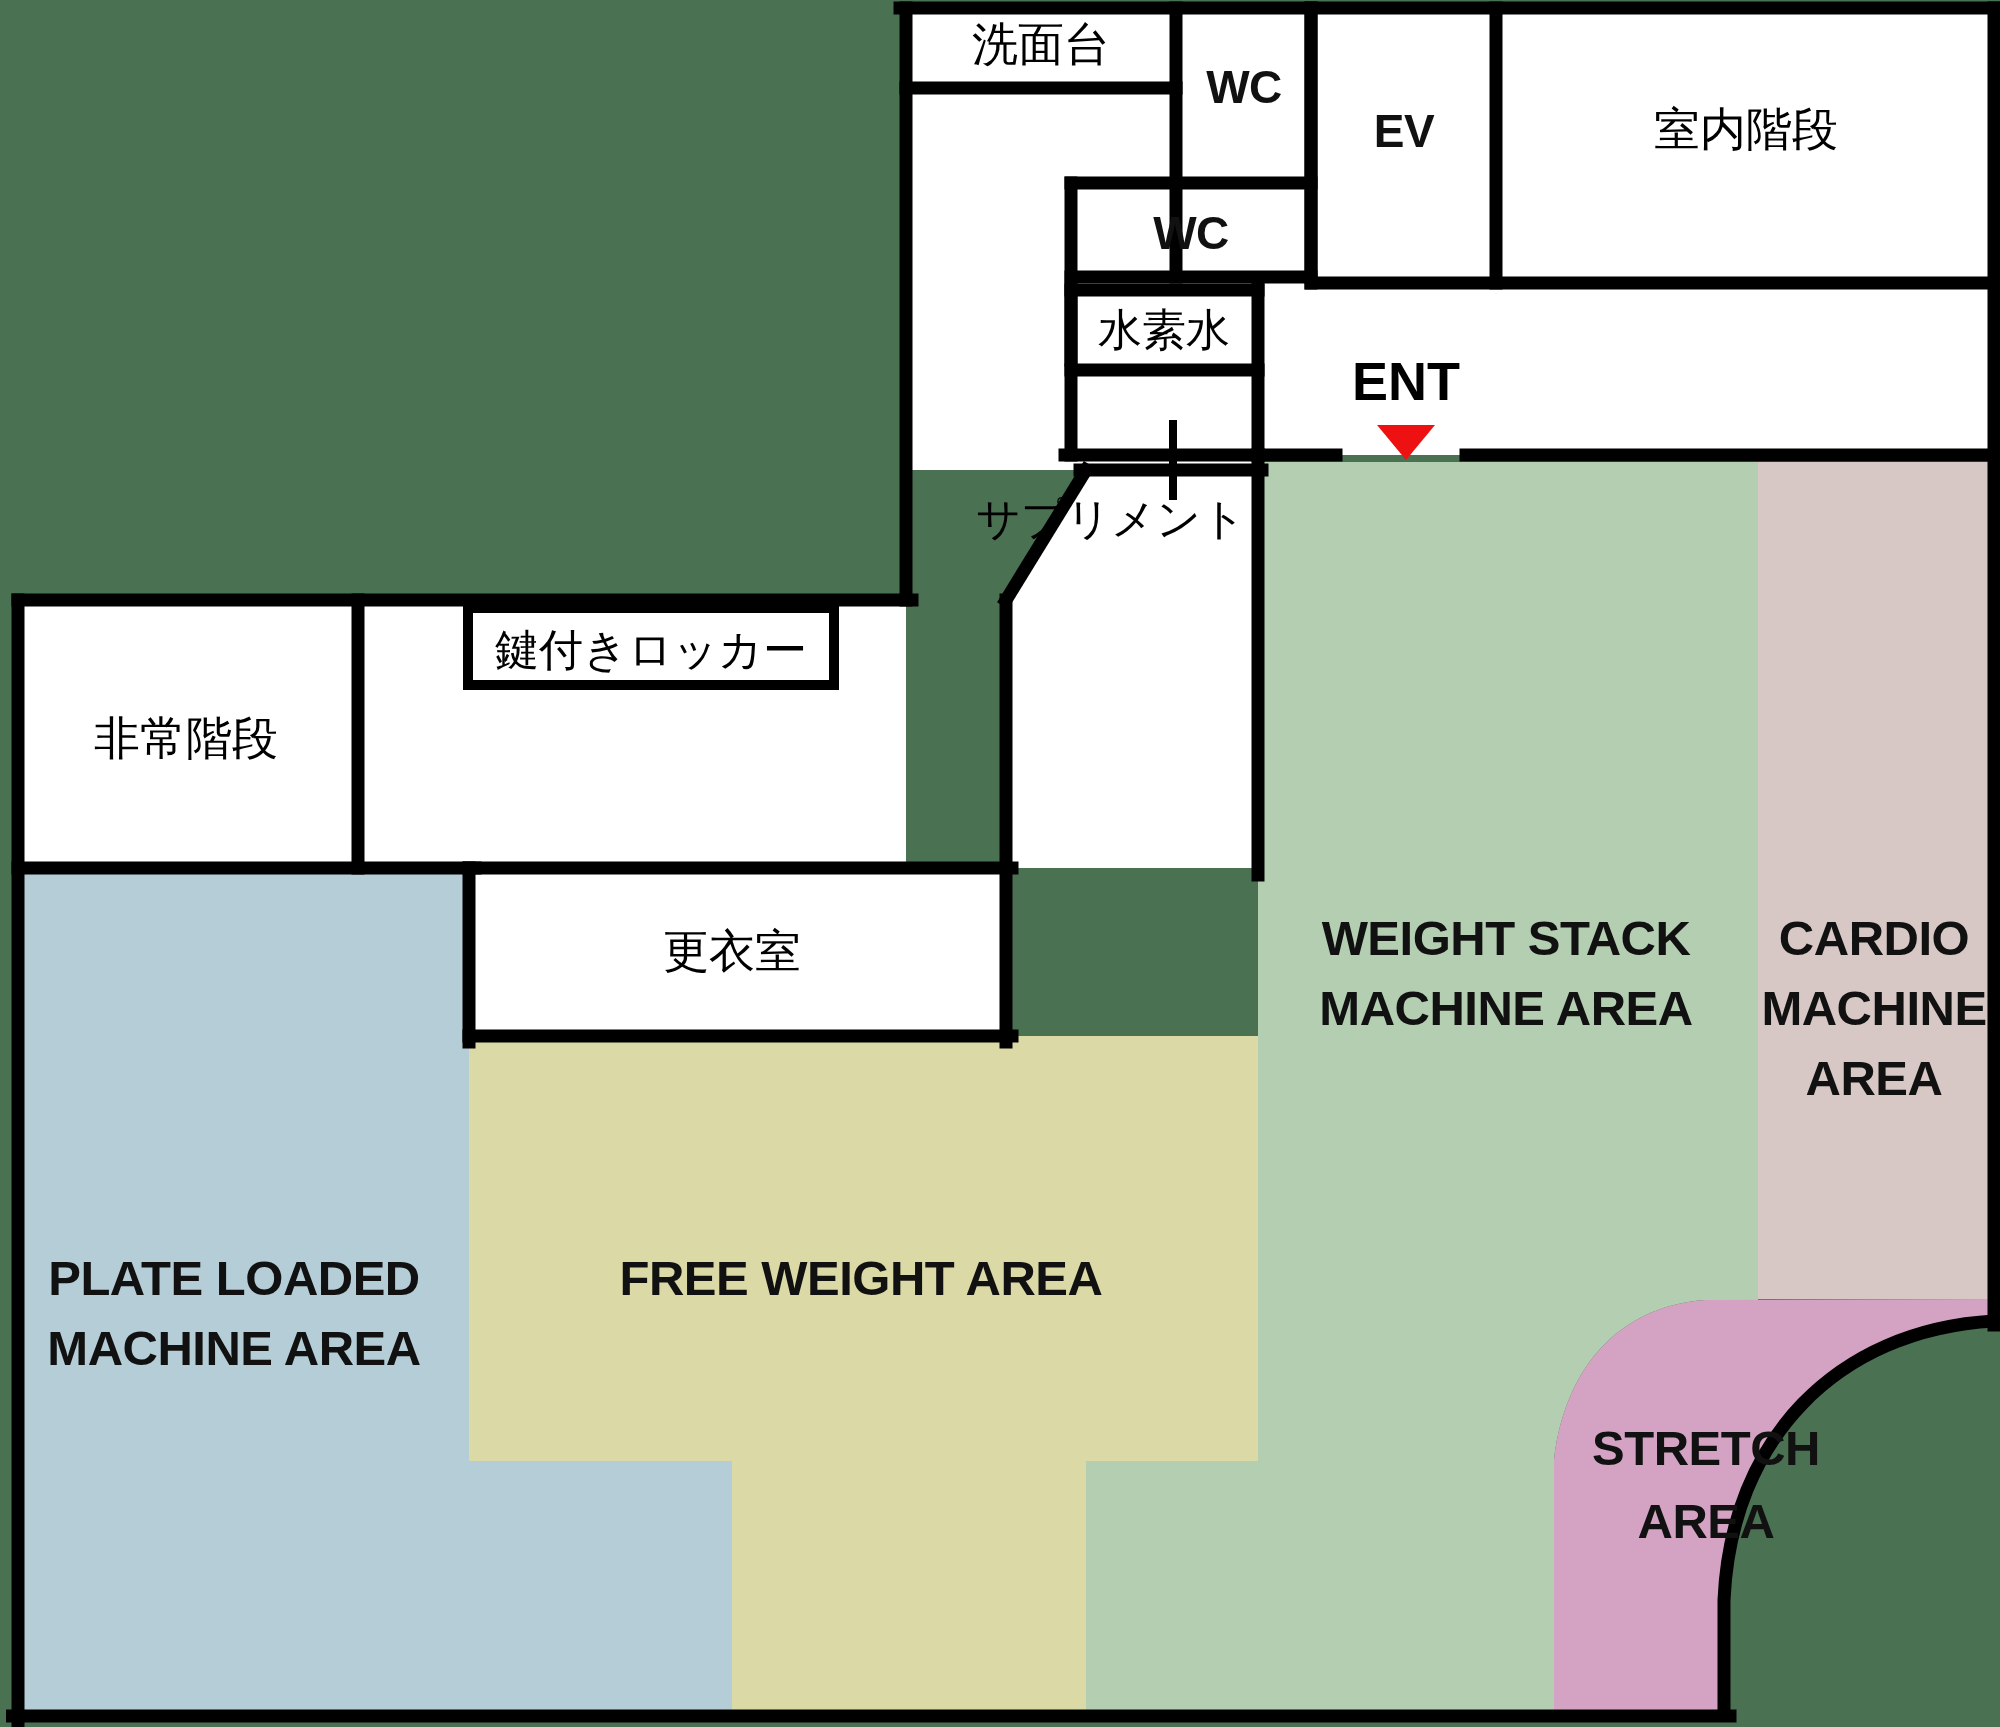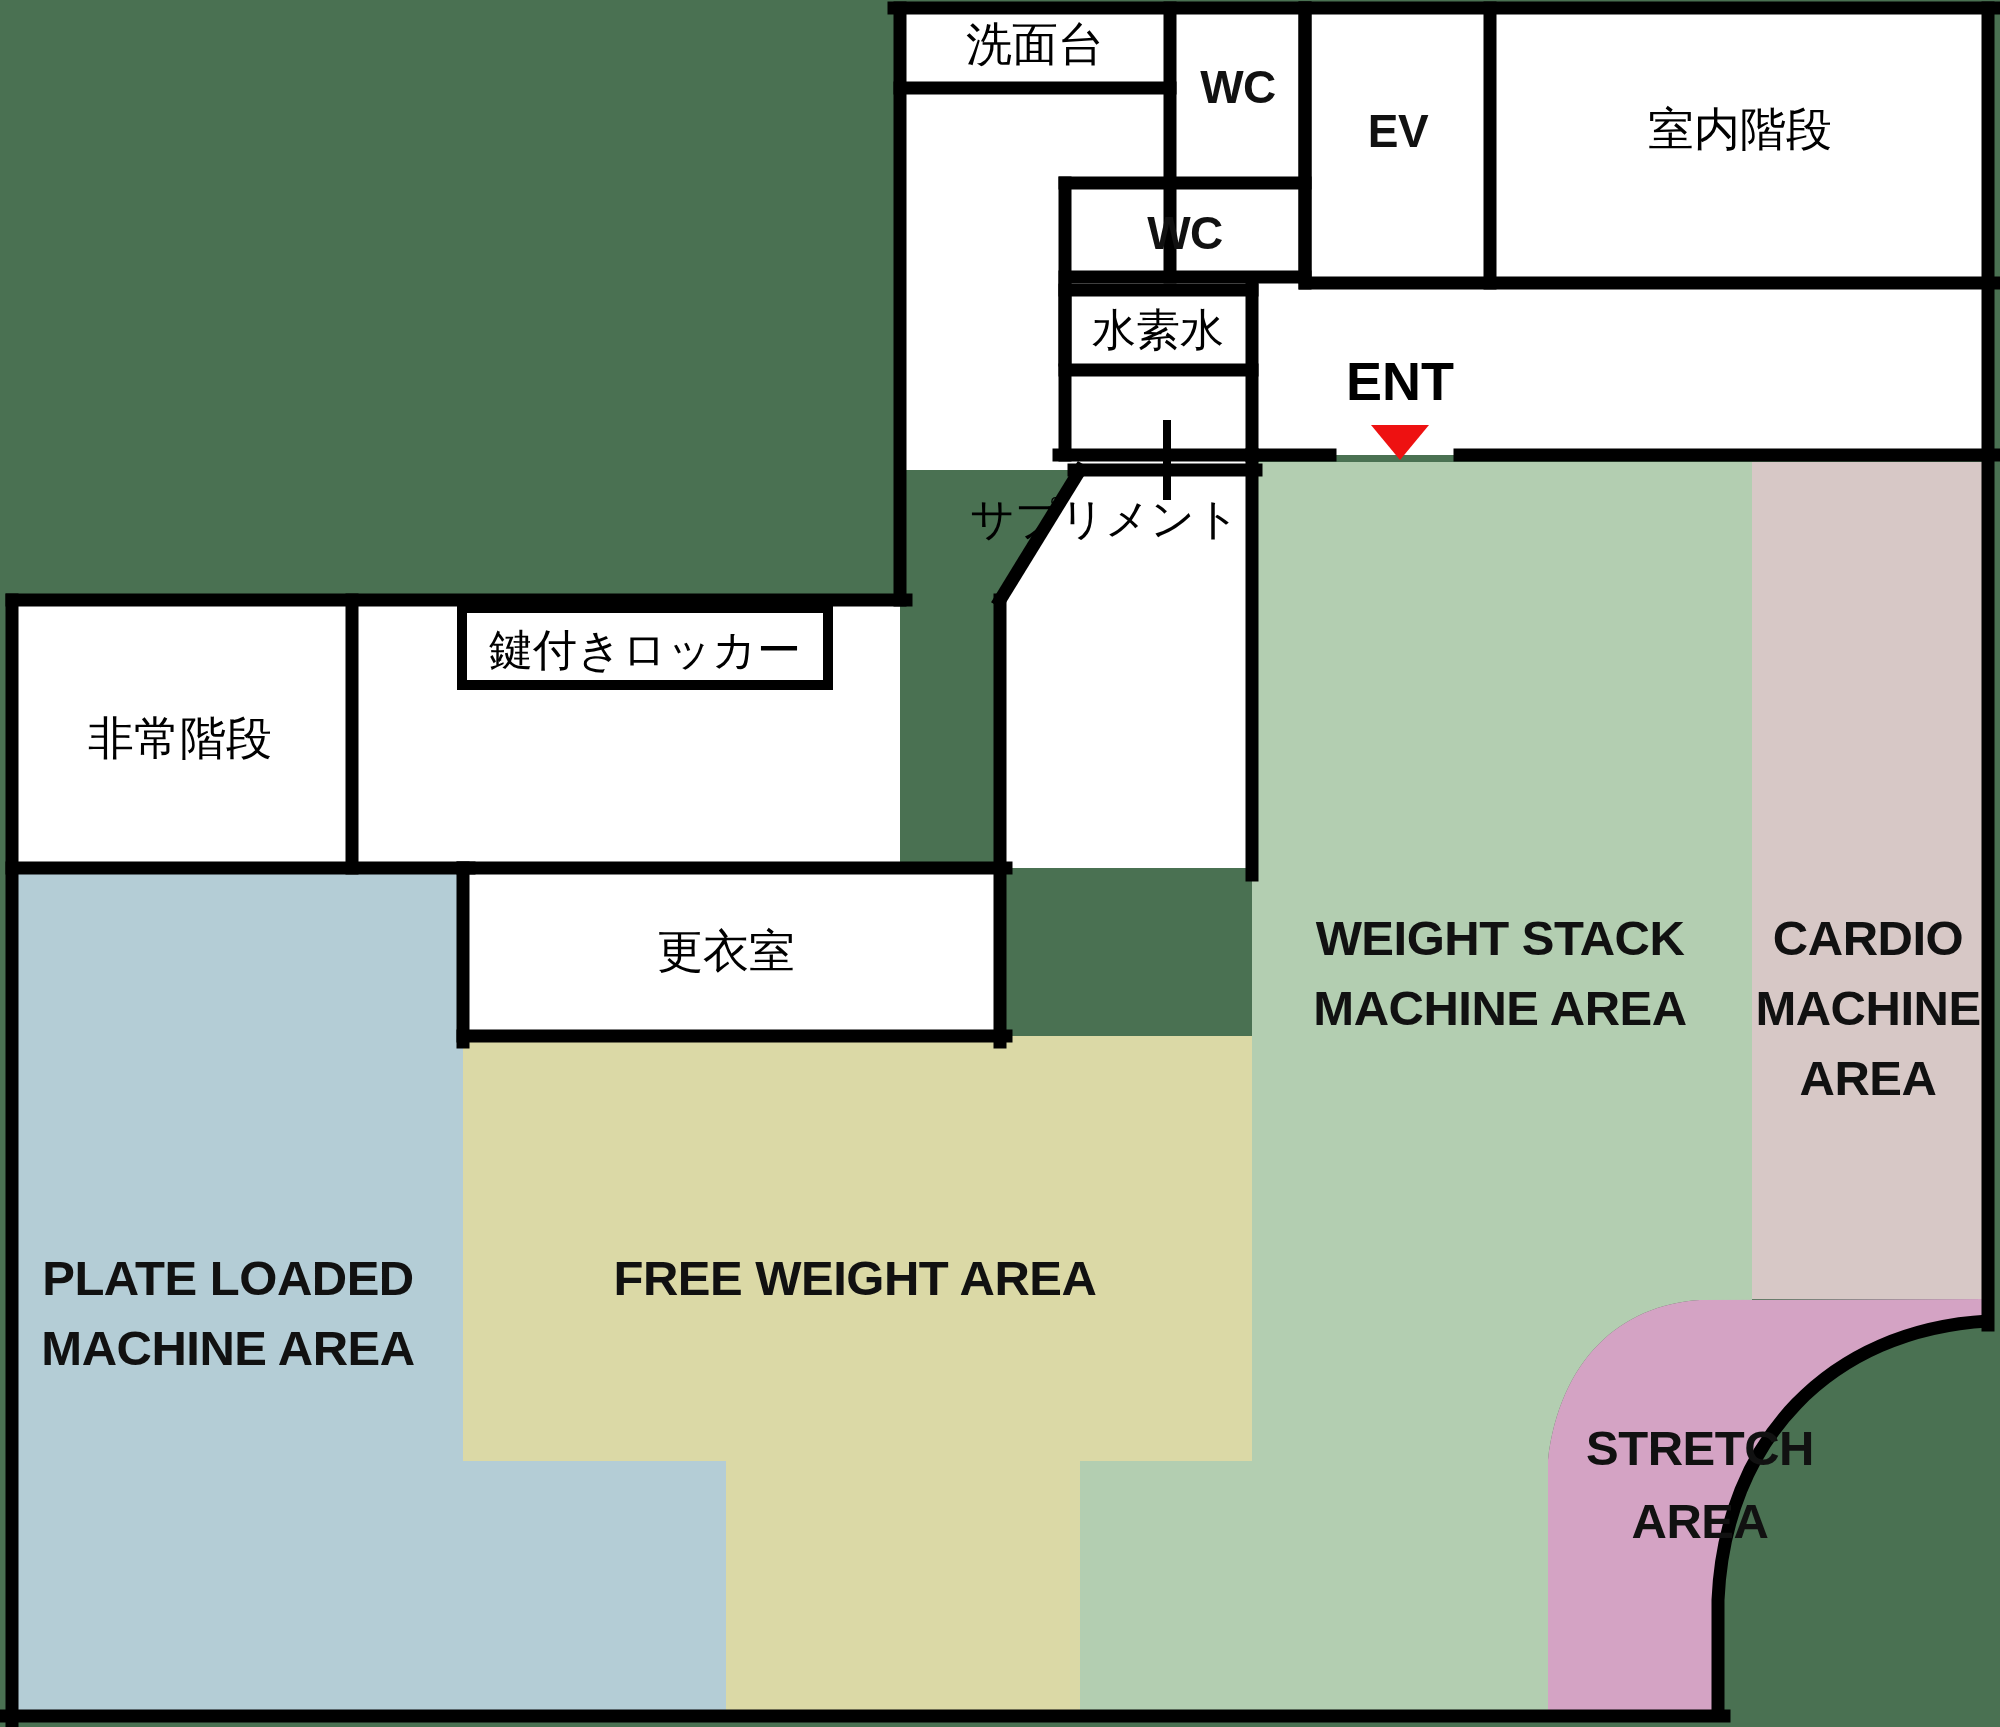--- a/index.html
+++ b/index.html
@@ -10,20 +10,21 @@
   body {
     width: 2000px;
     height: 1727px;
     overflow: hidden;
     font-family: "Liberation Sans", sans-serif;
   }
   #floorplan-root {
     position: relative;
     width: 1724px;
     height: 1727px;
+    padding-left: 6px;
   }
   svg.plan {
     display: block;
     width: 2000px;
     height: 1727px;
   }
   .jp-label {
     font-family: "DejaVu Sans", sans-serif;
     font-size: 46px;
     fill: #000;

